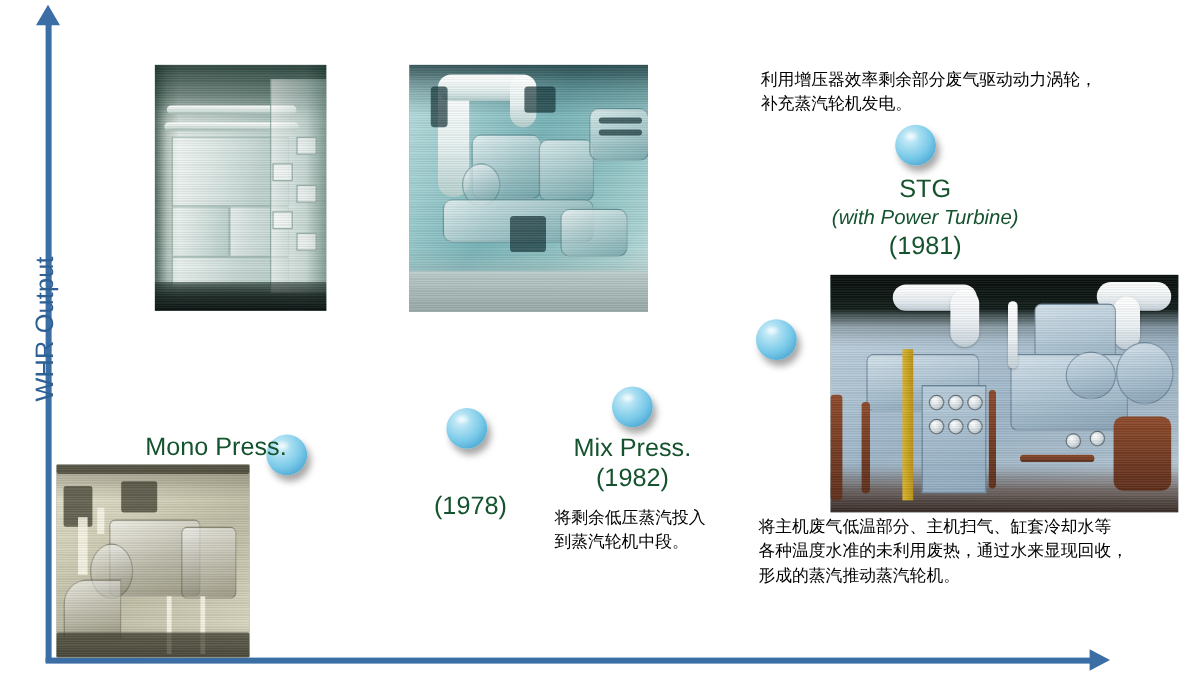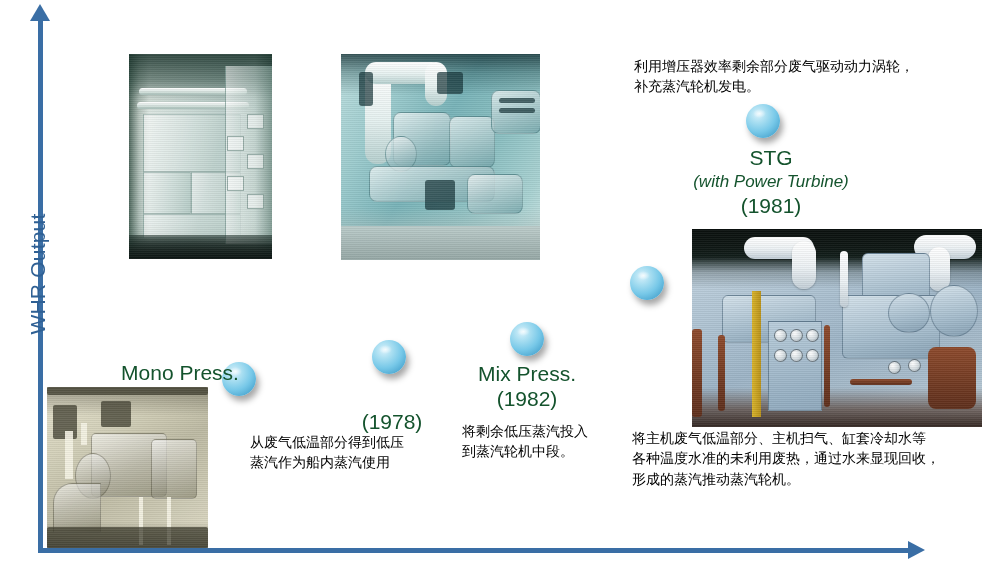--- a/index.html
+++ b/index.html
@@ -369,19 +369,17 @@
 形成的蒸汽推动蒸汽轮机。</div>
 
   <div class="sphere" style="left:510px; top:322px;"></div>
   <div class="lbl stage-title" style="left:455px; top:362px; width:144px;">Mix Press.</div>
   <div class="lbl stage-title" style="left:455px; top:387px; width:144px;">(1982)</div>
   <div class="cn" style="left:462px; top:421px; width:170px;">将剩余低压蒸汽投入
 到蒸汽轮机中段。</div>
 
   <div class="sphere" style="left:372px; top:340px;"></div>
   <div class="lbl stage-title" style="left:320px; top:410px; width:144px;">(1978)</div>
-  <div class="cn" style="left:250px; top:432px; width:210px;">从废气低温部分得到低压
-蒸汽作为船内蒸汽使用</div>
 
   <div class="sphere" style="left:222px; top:362px;"></div>
   <div class="lbl stage-title" style="left:95px; top:333px; width:170px; text-align:center;margin-top:28px;">Mono Press.</div>
 
 </div>
 
 </body></html>

